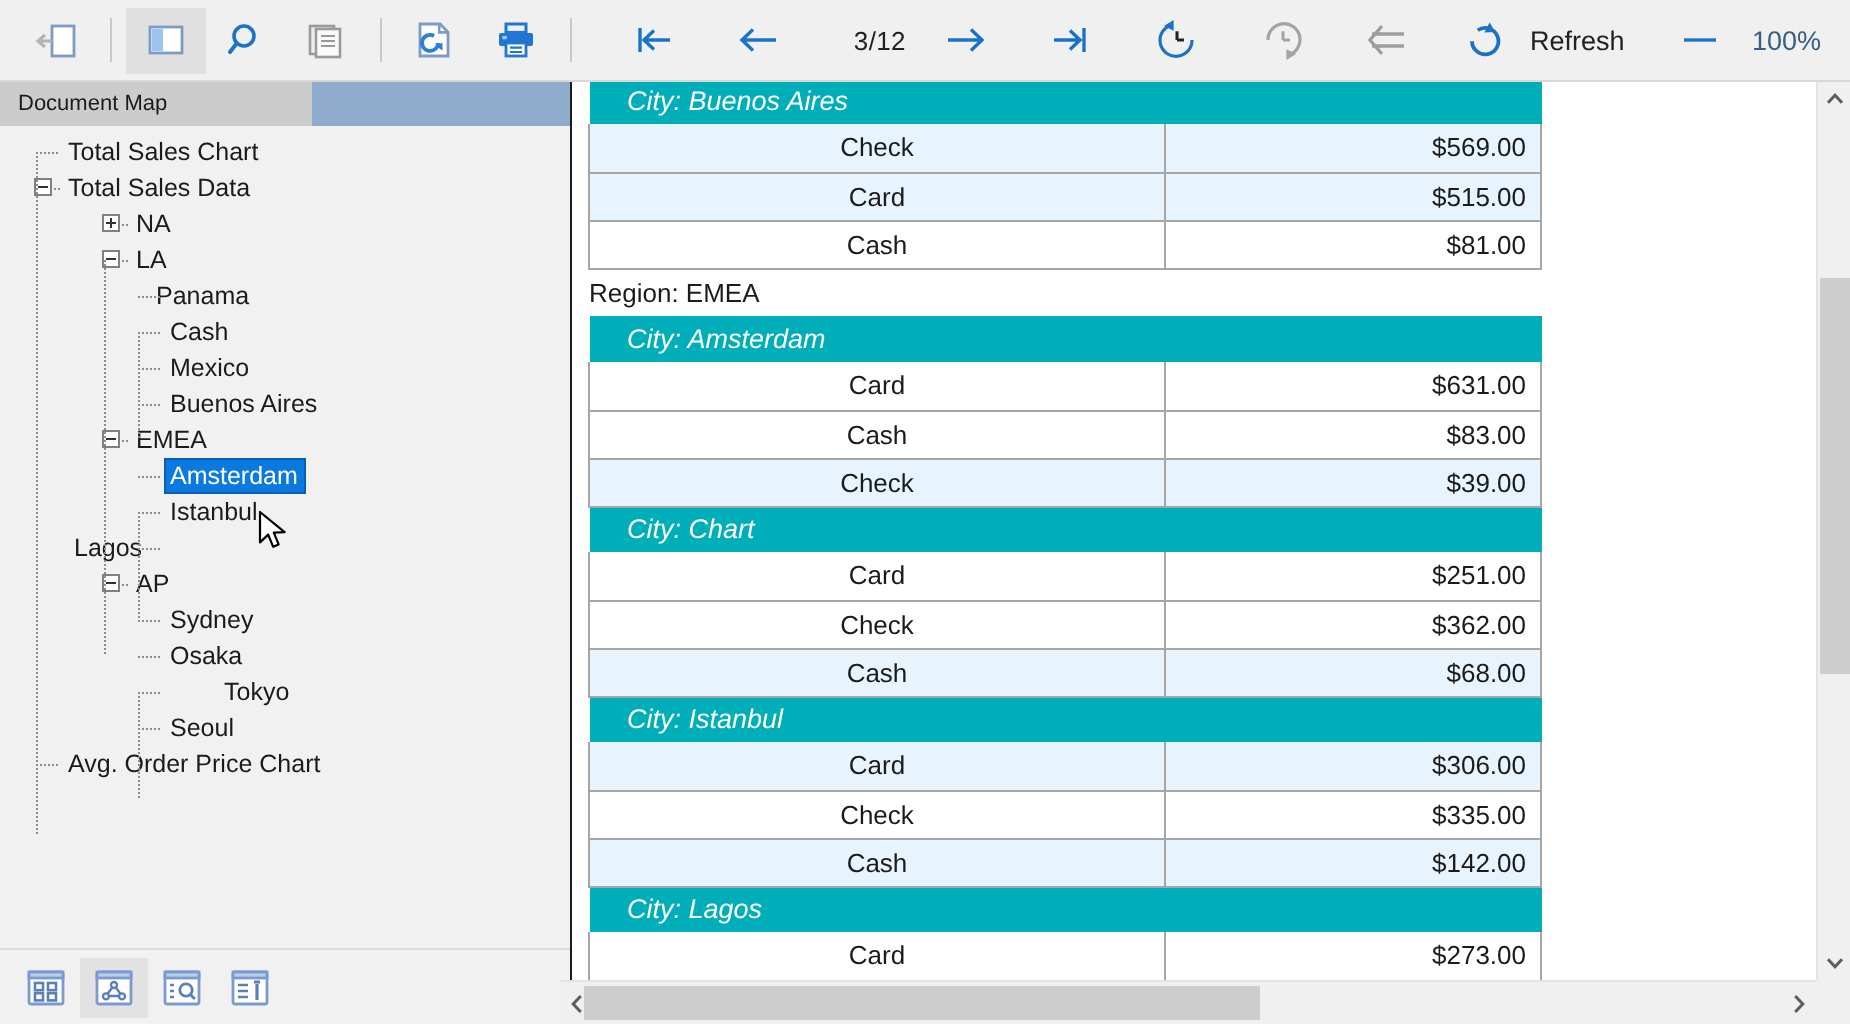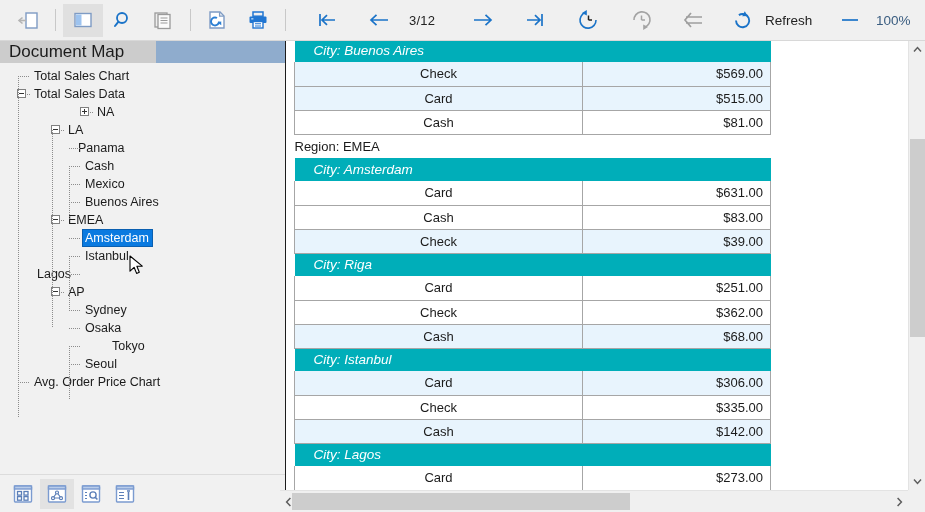--- a/index.html
+++ b/index.html
@@ -18,41 +18,41 @@
     display:flex;align-items:center;box-sizing:border-box;
   }
   .tb-btn{
     width:40px;height:33px;display:flex;align-items:center;justify-content:center;
     cursor:default;flex:0 0 auto;
   }
   .tb-btn.pressed{background:#e0e0e0;}
   .tb-sep{width:1px;height:22px;background:#c8c8c8;margin:0 7px;flex:0 0 auto;}
   .tb-gap{width:10px;flex:0 0 auto;}
   .tb-page{
-    font-size:13px;color:#222;min-width:44px;text-align:left;
+    font-size:13px;color:#222;min-width:44px;text-align:right;
     letter-spacing:.2px;flex:0 0 auto;
   }
   .tb-text{
     font-size:13.5px;color:#222;padding:0 2px;flex:0 0 auto;cursor:default;
   }
   .tb-zoom{
     font-size:13.5px;color:#3a5d80;min-width:46px;text-align:center;flex:0 0 auto;
   }
 
   
   .leftpanel{
     position:absolute;left:0;top:41px;width:285px;height:471px;
     background:#f1f1f1;box-sizing:border-box;
   }
   .tabstrip{
     position:absolute;left:0;top:0;width:285px;height:22px;
     background:#e6e6e6;display:flex;align-items:stretch;
   }
   .tab-active{
-    background:#cccccc;color:#1b1b1b;font-size:17px;
+    background:#cccccc;color:#1b1b1b;font-size:11px;
     display:flex;align-items:center;padding:0 10px 0 9px;
     box-sizing:border-box;width:156px;
   }
   .tab-filler{background:#8faccd;flex:1 1 auto;}
   .treebox{
     position:absolute;left:0;top:22px;width:285px;height:449px;
     background:#f1f1f1;overflow:hidden;
   }
   .treeinner{position:relative;padding-top:4px;}
   .tnode{
@@ -285,21 +285,21 @@
       <div class="treeinner" id="tree-root">
           <div class="tnode" style="padding-left: 32px;">
             <span class="dotline-h" style="left: 18px; width: 11px; top: 9px;"></span>
             <span class="tlabel">Total Sales Chart</span>
           </div>
           <div class="tnode" style="padding-left: 32px;">
             <span class="expander" style="left: 17px; top: 4px;"></span>
             <span class="dotline-h" style="left: 27px; width: 4px; top: 9px;"></span>
             <span class="tlabel">Total Sales Data</span>
           </div>
-          <div class="tnode" style="padding-left: 66px; margin-left: 29px;">
+          <div class="tnode" style="padding-left: 66px;">
             <span class="expander plus" style="left: 51px; top: 4px;"></span>
             <span class="dotline-h" style="left: 61px; width: 4px; top: 9px;"></span>
             <span class="tlabel">NA</span>
           </div>
           <div class="tnode" style="padding-left: 66px;">
             <span class="expander" style="left: 51px; top: 4px;"></span>
             <span class="dotline-h" style="left: 61px; width: 4px; top: 9px;"></span>
             <span class="tlabel">LA</span>
           </div>
           <div class="tnode" style="padding-left: 76px;">
@@ -448,21 +448,21 @@
             </tr>
             <tr class="plain">
               <td class="pay">Cash</td>
               <td class="amt">$83.00</td>
             </tr>
             <tr class="alt">
               <td class="pay">Check</td>
               <td class="amt">$39.00</td>
             </tr>
             <tr>
-              <td colspan="2" class="city">City: Riga</td>
+              <td colspan="2" class="city">City: Chart</td>
             </tr>
             <tr class="plain">
               <td class="pay">Card</td>
               <td class="amt">$251.00</td>
             </tr>
             <tr class="plain">
               <td class="pay">Check</td>
               <td class="amt">$362.00</td>
             </tr>
             <tr class="alt">

